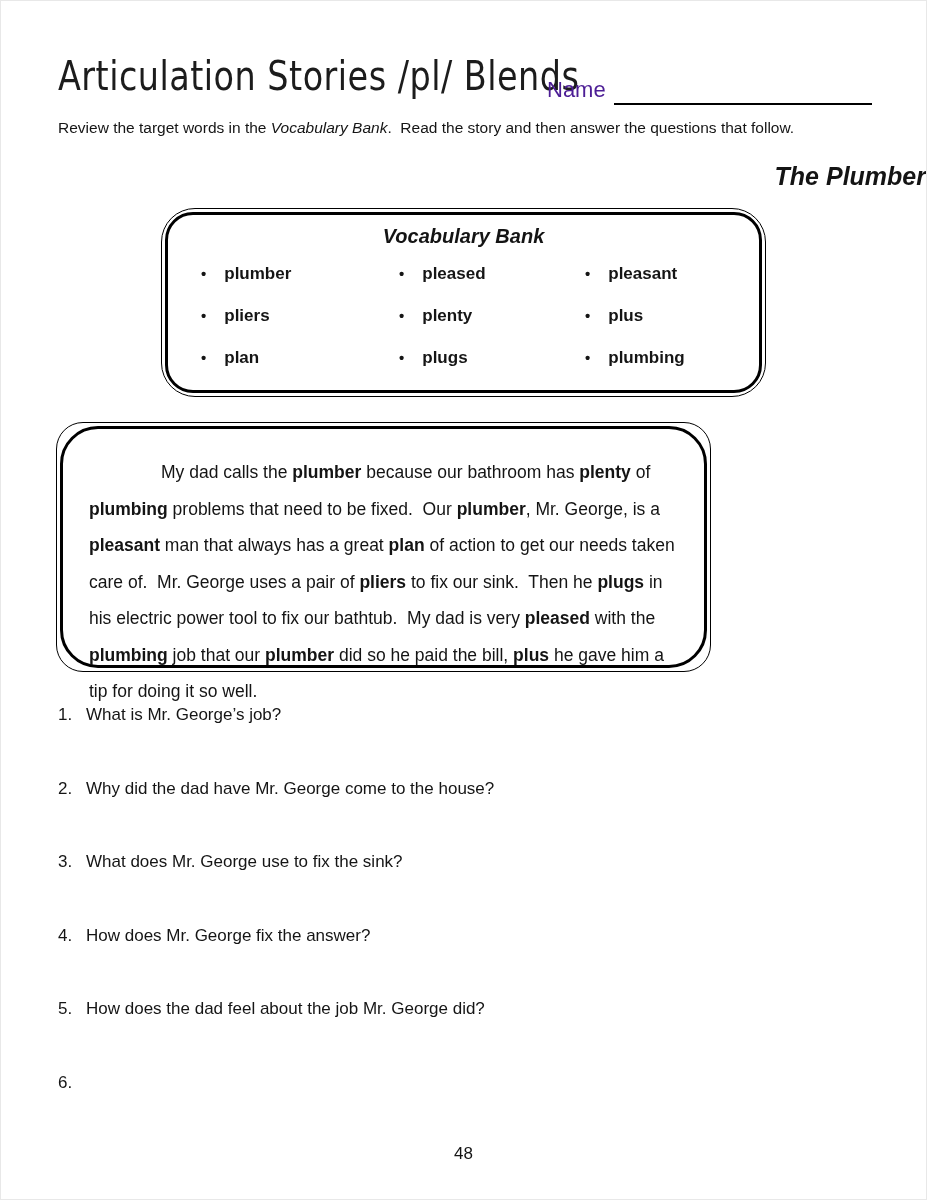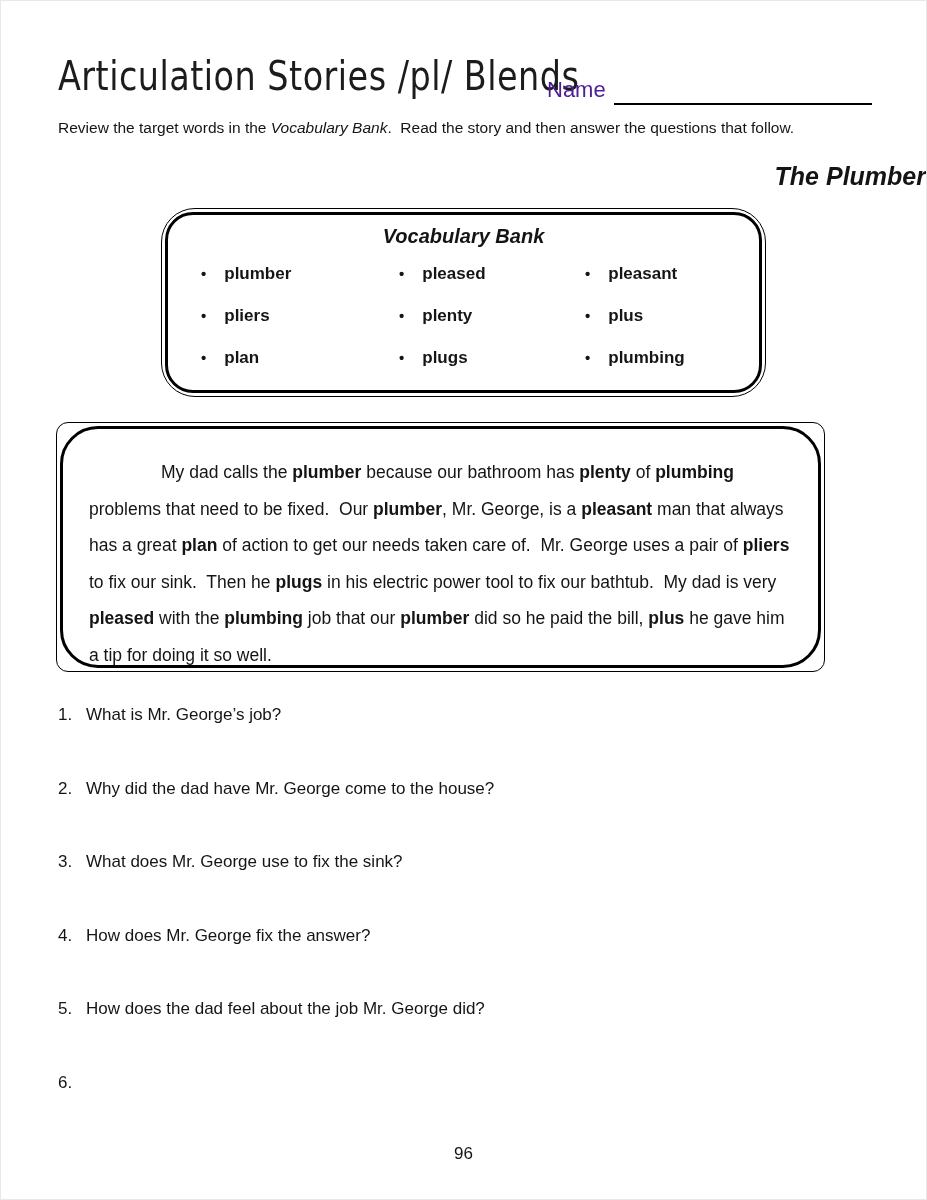--- a/index.html
+++ b/index.html
@@ -71,21 +71,21 @@
     padding: 3px;
     background: #fff;
   }
   .box-inner {
     width: 100%; height: 100%;
     border: 3.5px solid #000;
     background: #fff;
   }
   .vocab-outer { left: 160px; top: 207px; width: 605px; height: 189px; border-radius: 34px; }
   .vocab-inner { border-radius: 28px; padding-top: 10px; }
-  .story-outer { left: 55px; top: 421px; width: 769px; height: 250px; border-radius: 12px; }
+  .story-outer { left: 55px; top: 421px; width: 655px; height: 250px; border-radius: 27px; }
   .story-inner { border-radius: 38px; padding: 25px 24px 0 26px; }
 
   
   .vocab-title {
     text-align: center;
     font-size: 20px;
     font-weight: bold;
     font-style: italic;
     color: #141414;
   }
@@ -231,15 +231,15 @@
       </div>
     <div class="question">
         <span class="q-num">5.</span>
         <span class="q-text">How does the dad feel about the job Mr. George did?</span>
       </div>
     <div class="question">
         <span class="q-num">6.</span>
       </div>
   </div>
 
-  <div class="page-number">96</div>
+  <div class="page-number">48</div>
 
 </div>
 
 </body></html>

